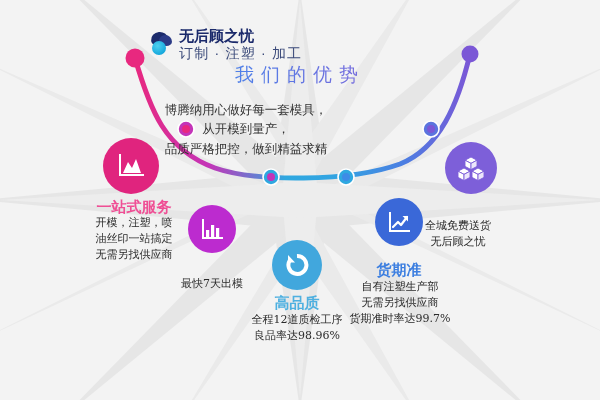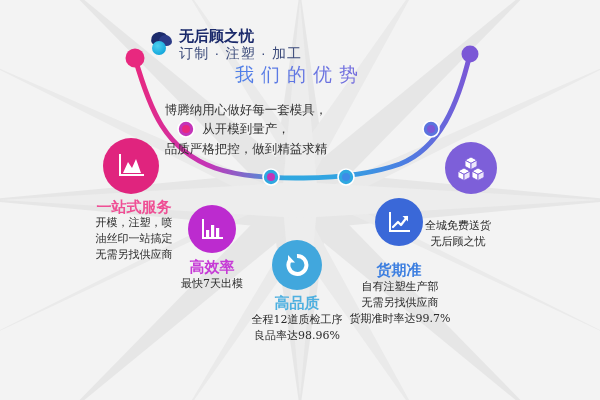--- a/index.html
+++ b/index.html
@@ -145,21 +145,20 @@
   </div>
 
   <div class="feat-circle" style="left:188px;top:205px;width:48px;height:48px;background:#bc2bcf;">
     <svg width="24" height="23" viewBox="0 0 24 23">
       <path d="M3 2 V20 H22" stroke="#fff" stroke-width="2" fill="none" stroke-linecap="square"></path>
       <rect x="6" y="12" width="3.2" height="7" fill="#fff"></rect>
       <rect x="11" y="7" width="3.2" height="12" fill="#fff"></rect>
       <rect x="16" y="10" width="3.2" height="9" fill="#fff"></rect>
     </svg>
   </div>
-  <div class="feat-title" style="left:172px;top:258px;width:80px;color:#c63ad6;">高效率</div>
   <div class="feat-body" style="left:158px;top:276px;width:108px;">
     <div>最快7天出模</div>
   </div>
 
   <div class="feat-circle" style="left:272px;top:240px;width:50px;height:50px;background:#41a7dd;">
     <svg width="26" height="26" viewBox="0 0 26 26">
       <path d="M13 4 A9 9 0 1 1 5.8 8.2" stroke="#fff" stroke-width="4" fill="none" stroke-linecap="butt"></path>
       <path d="M4 3 L4 10.5 L11 10.5 Z" fill="#fff"></path>
     </svg>
   </div>

